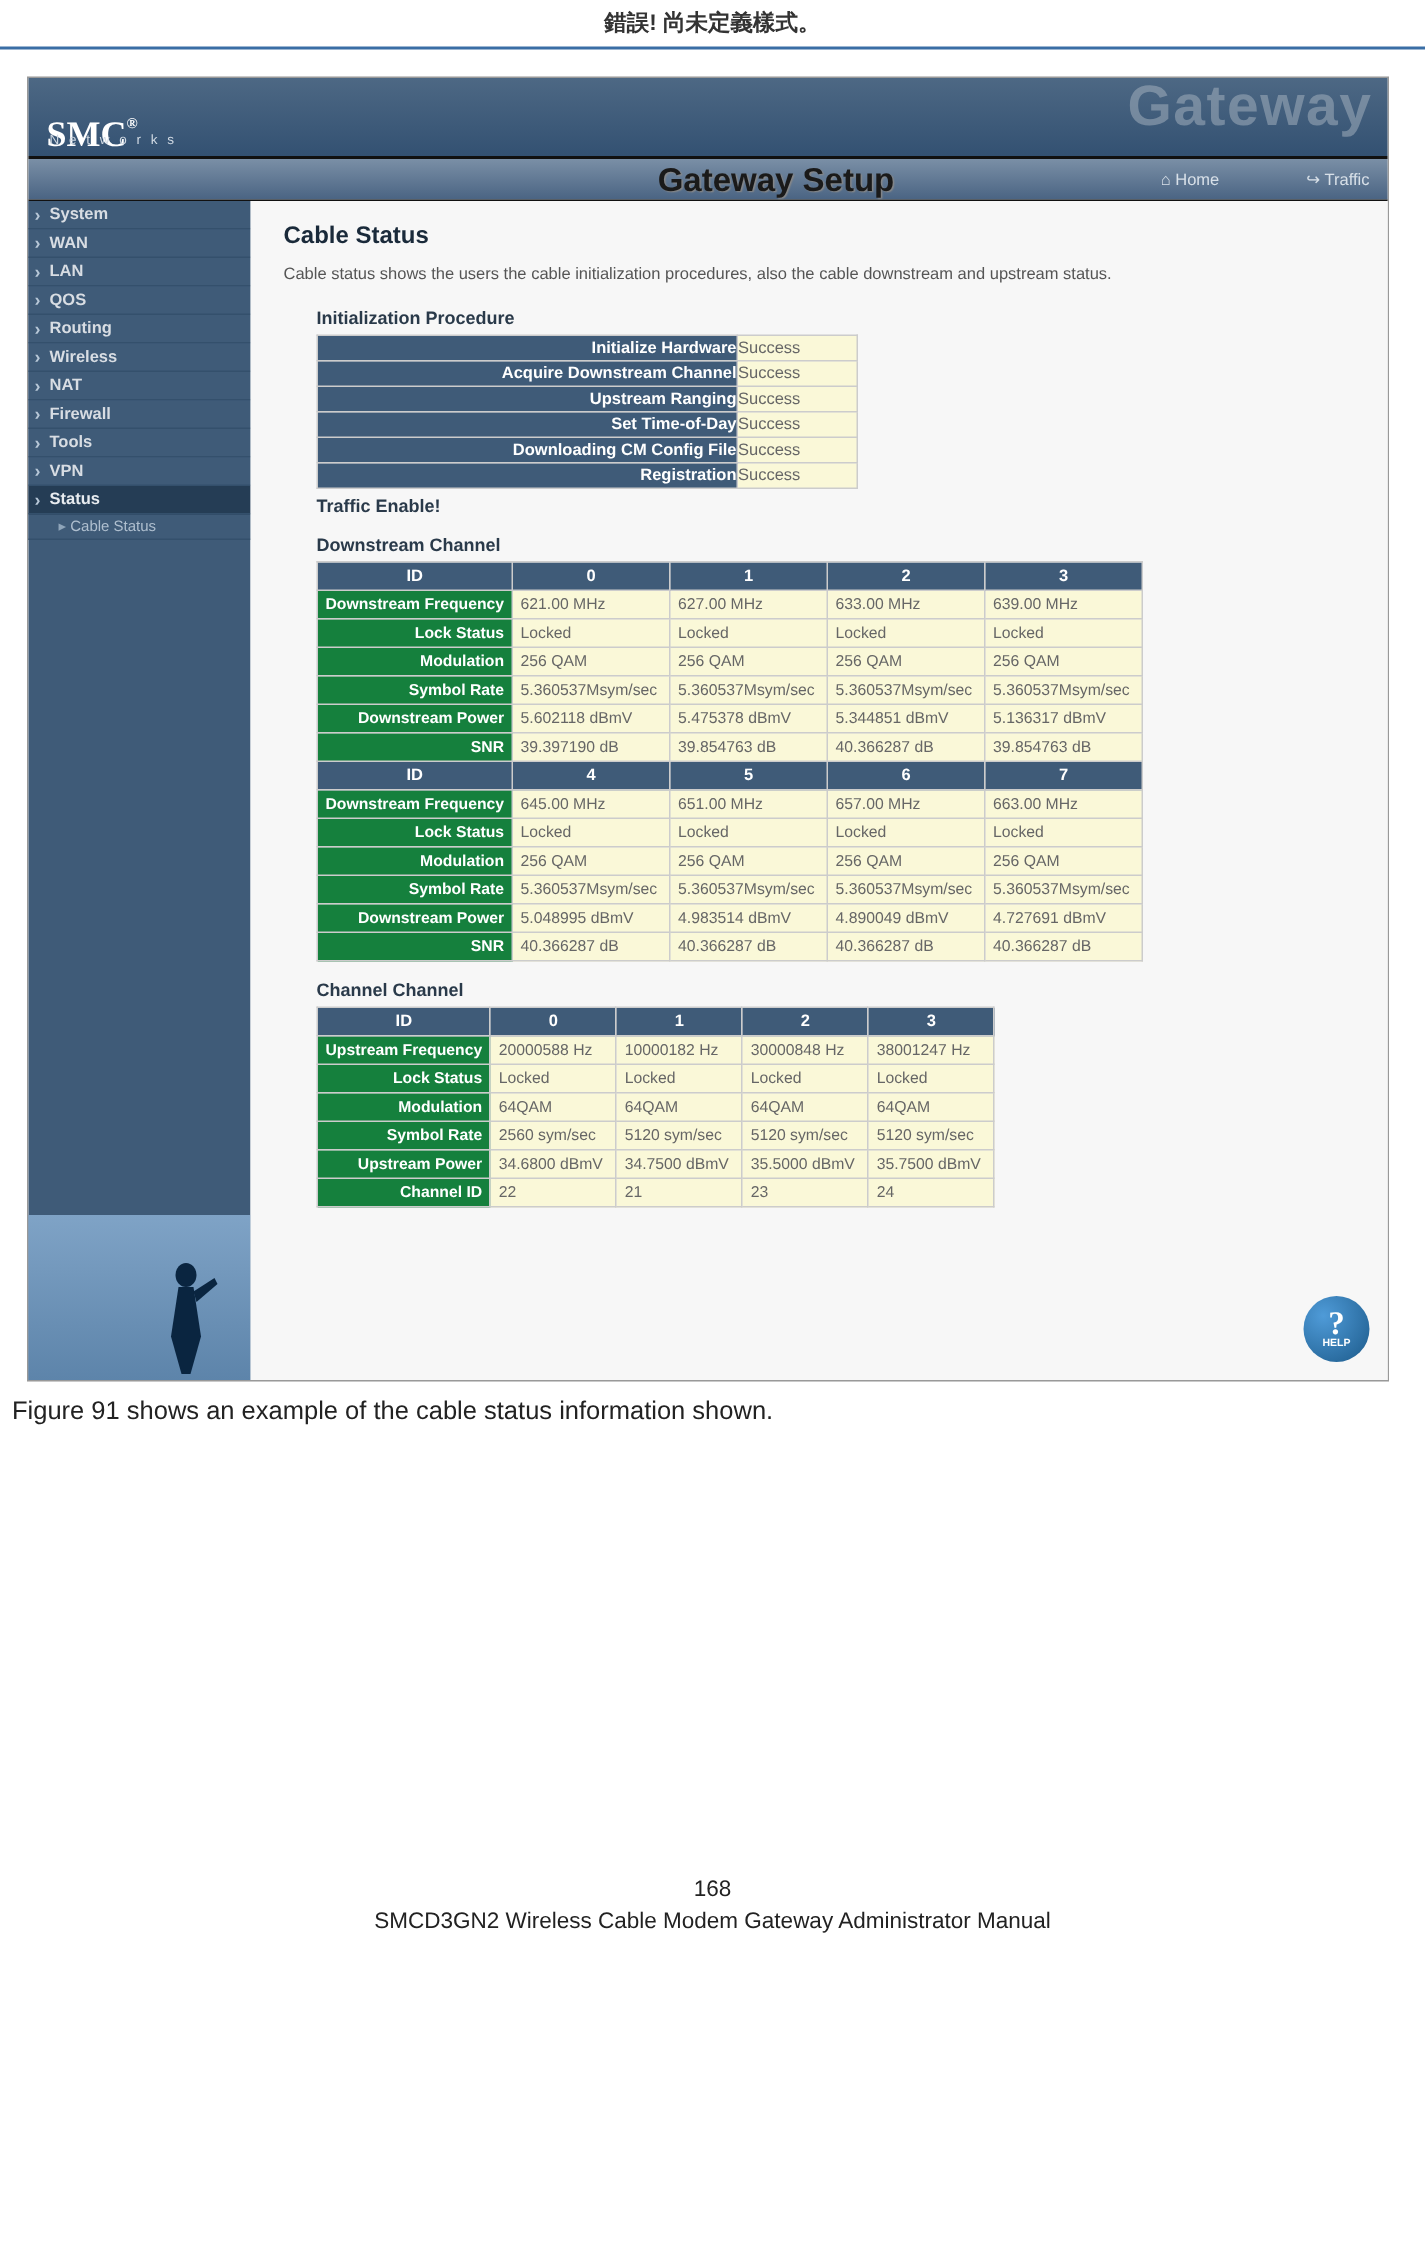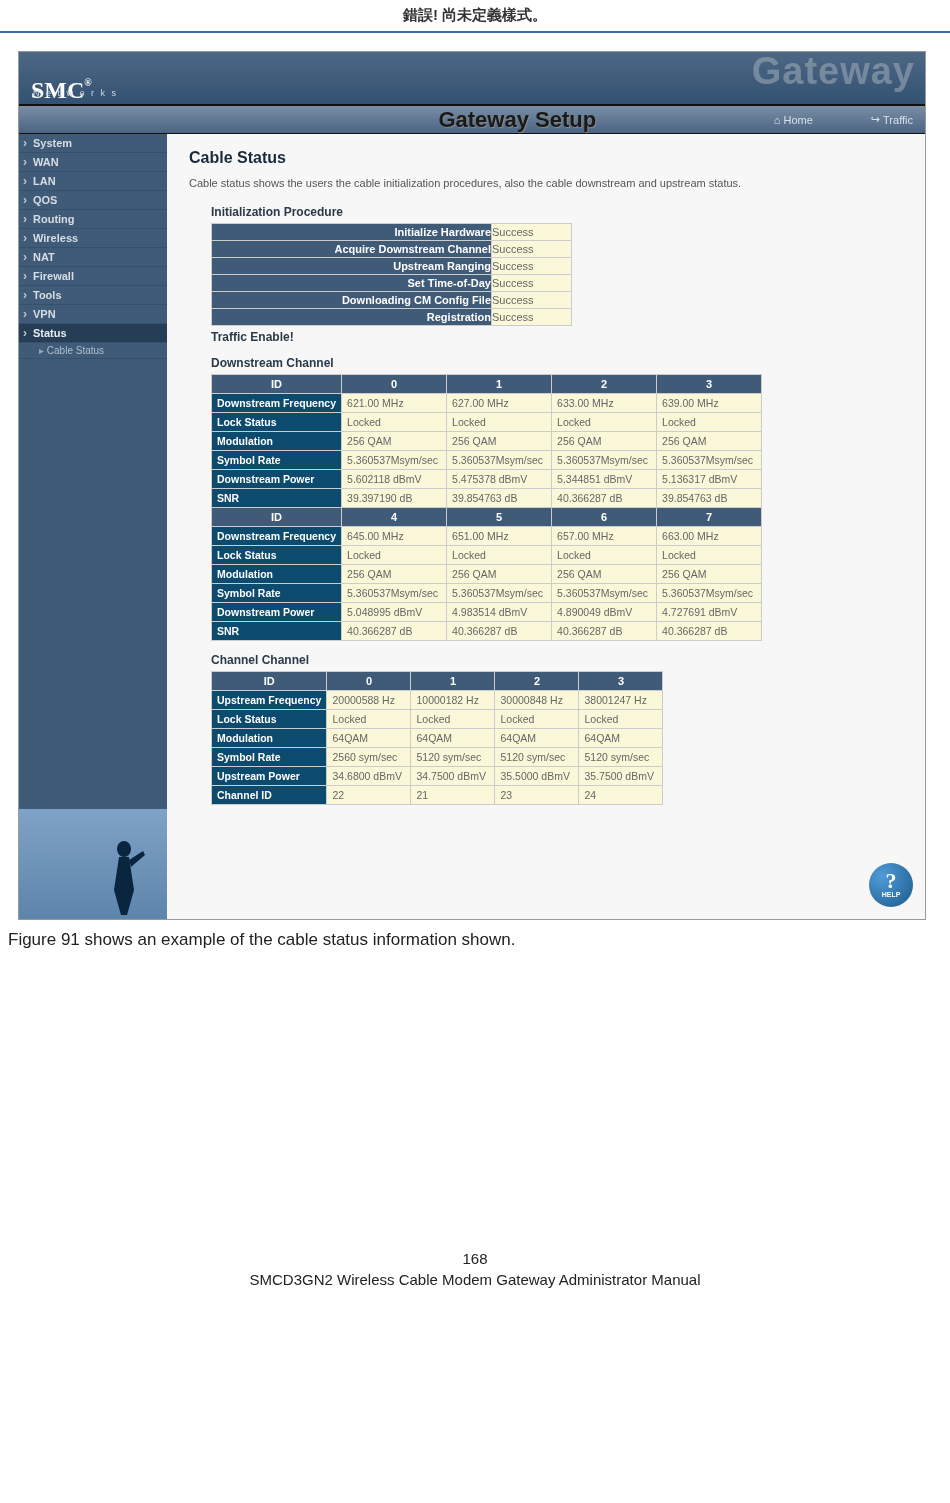--- a/index.html
+++ b/index.html
@@ -209,23 +209,23 @@
     font-size:11px;
   }
   .chan-table td {
     background:#faf8d8;
     padding:3px 5px;
     border:1px solid #ccc;
     color:#666;
     min-width:105px;
   }
   .chan-table td.rowlabel {
-    background:#0c4a6e;
+    background:#15803d;
     color:#fff;
-    text-align:left;
+    text-align:right;
     font-weight:bold;
     min-width:76px;
     font-size:10.5px;
   }
   .chan-table.upstream td { min-width:84px; }
   .chan-table.upstream td.rowlabel { min-width:76px; }
   .help-badge {
     position:absolute;
     right:12px;
     bottom:12px;

